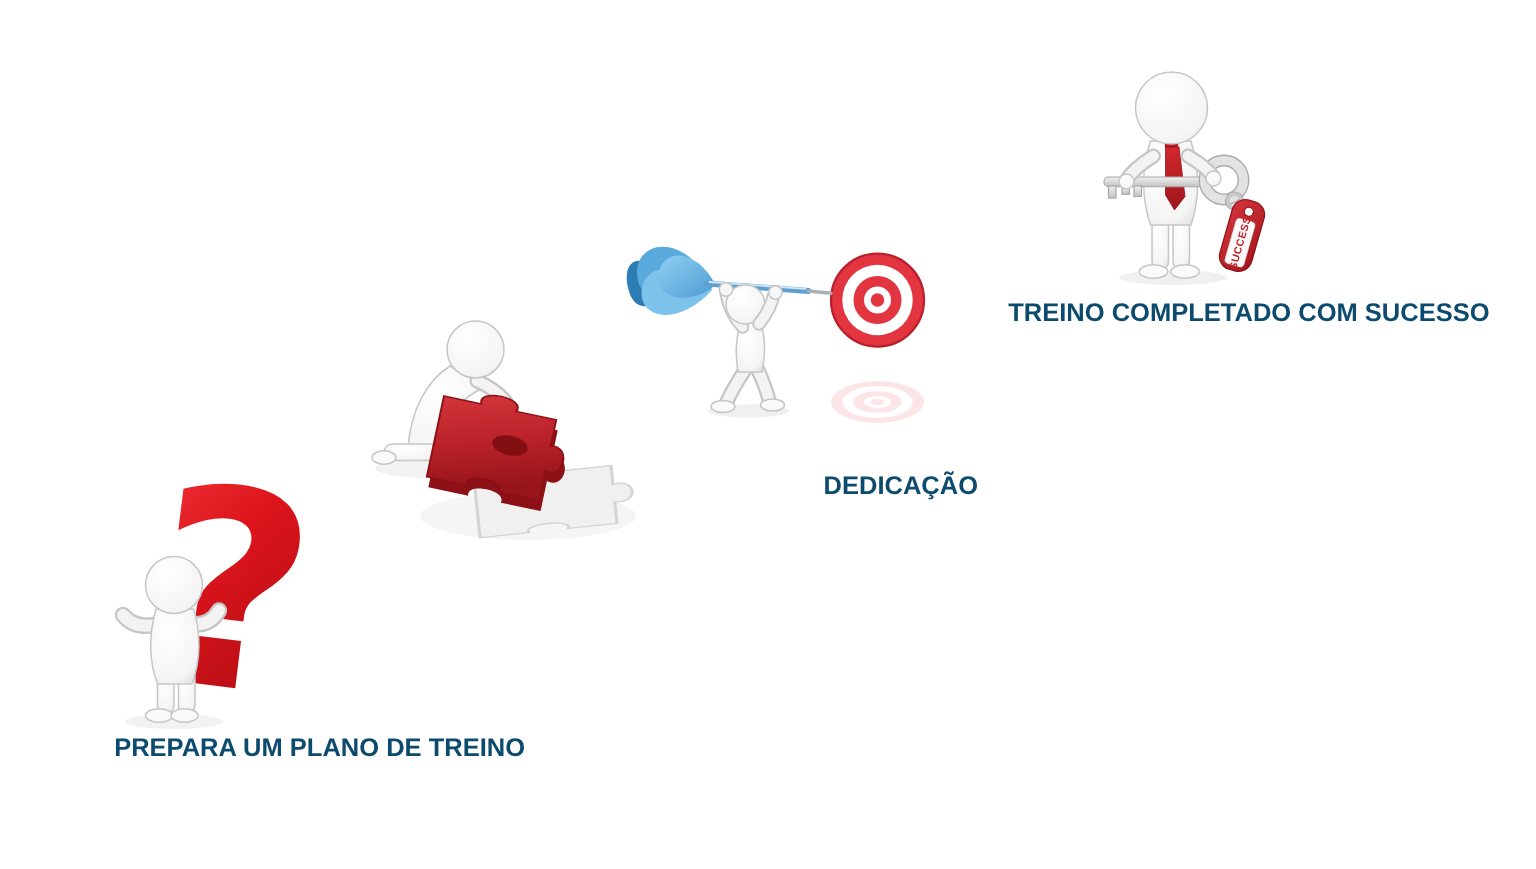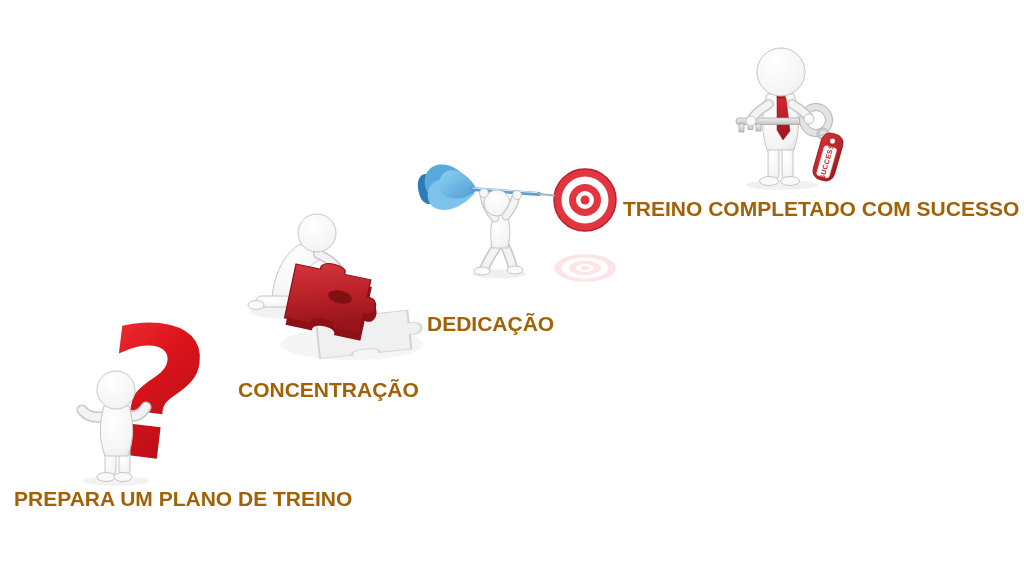--- a/index.html
+++ b/index.html
@@ -22,24 +22,24 @@
     position: absolute;
   }
   .figure svg {
     display: block;
     width: 100%;
     height: 100%;
   }
   .step-label {
     position: absolute;
     font-weight: 700;
-    font-size: 21px;
+    font-size: 17px;
     line-height: 26px;
-    color: #a16207;
-    text-align: left;
+    color: #0c4a6e;
+    text-align: right;
     white-space: nowrap;
     letter-spacing: 0px;
   }
   
   .step-plan            { left: 14px;  top: 308px; width: 336px; height: 208px; }
   .step-plan .figure    { left: 46px;  top: 0;     width: 150px; height: 178px; }
   .step-plan .step-label{ left: 0;     top: 178px; width: 336px; }
   
   .step-concentration            { left: 238px; top: 208px; width: 200px; height: 200px; }
   .step-concentration .figure    { left: 2px;   top: 0;     width: 195px; height: 165px; }
@@ -125,21 +125,20 @@
           <path d="M78,46 Q92,52 98,61" stroke="#f3f3f3" stroke-width="7" fill="none" stroke-linecap="round"></path>
           <circle cx="77" cy="25" r="19" fill="url(#body2)" stroke="#c6c6c6"></circle>
         </g>
         <g>
           <use href="#pzShape" transform="translate(57,63) rotate(12) scale(0.85,0.64)" fill="#8c1015"></use>
           <use href="#pzShape" transform="translate(56,56) rotate(12) scale(0.85,0.64)" fill="url(#pzRed)" stroke="#8c1015" stroke-width="1.5"></use>
           <ellipse cx="100" cy="89" rx="12" ry="6.5" transform="rotate(12 100 89)" fill="#7c0d11" opacity="0.9"></ellipse>
         </g>
       </svg>
     </div>
-    <div class="step-label">CONCENTRAÇÃO</div>
   </div>
 
   <div class="step step-dedication">
     <div class="figure">
       <svg viewBox="0 0 225 162">
         <defs>
           <radialGradient id="body3" cx="0.38" cy="0.3" r="0.95">
             <stop offset="0" stop-color="#ffffff"></stop>
             <stop offset="0.7" stop-color="#f4f4f4"></stop>
             <stop offset="1" stop-color="#d7d7d7"></stop>

